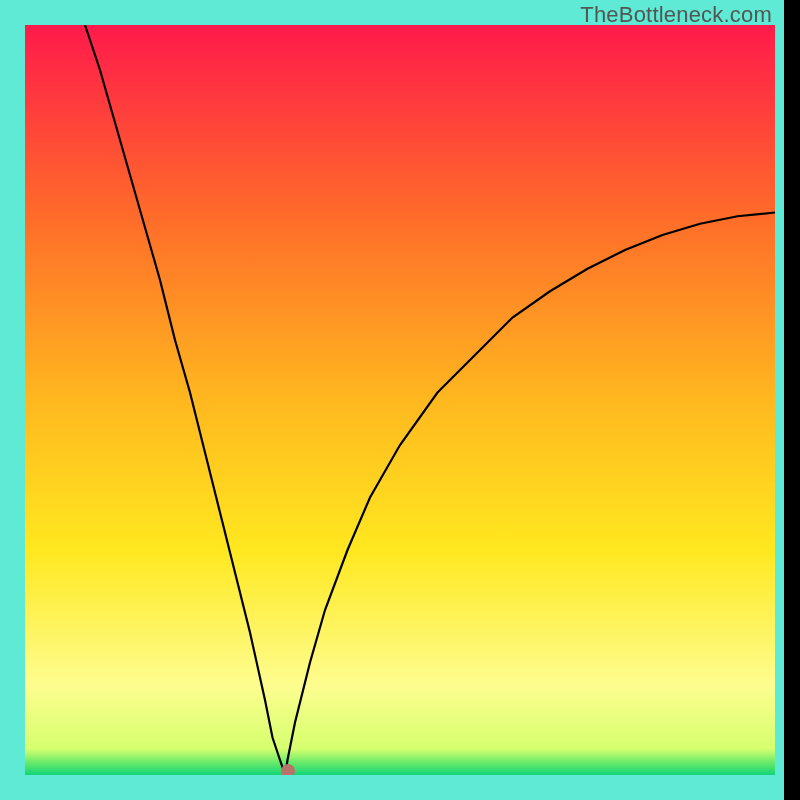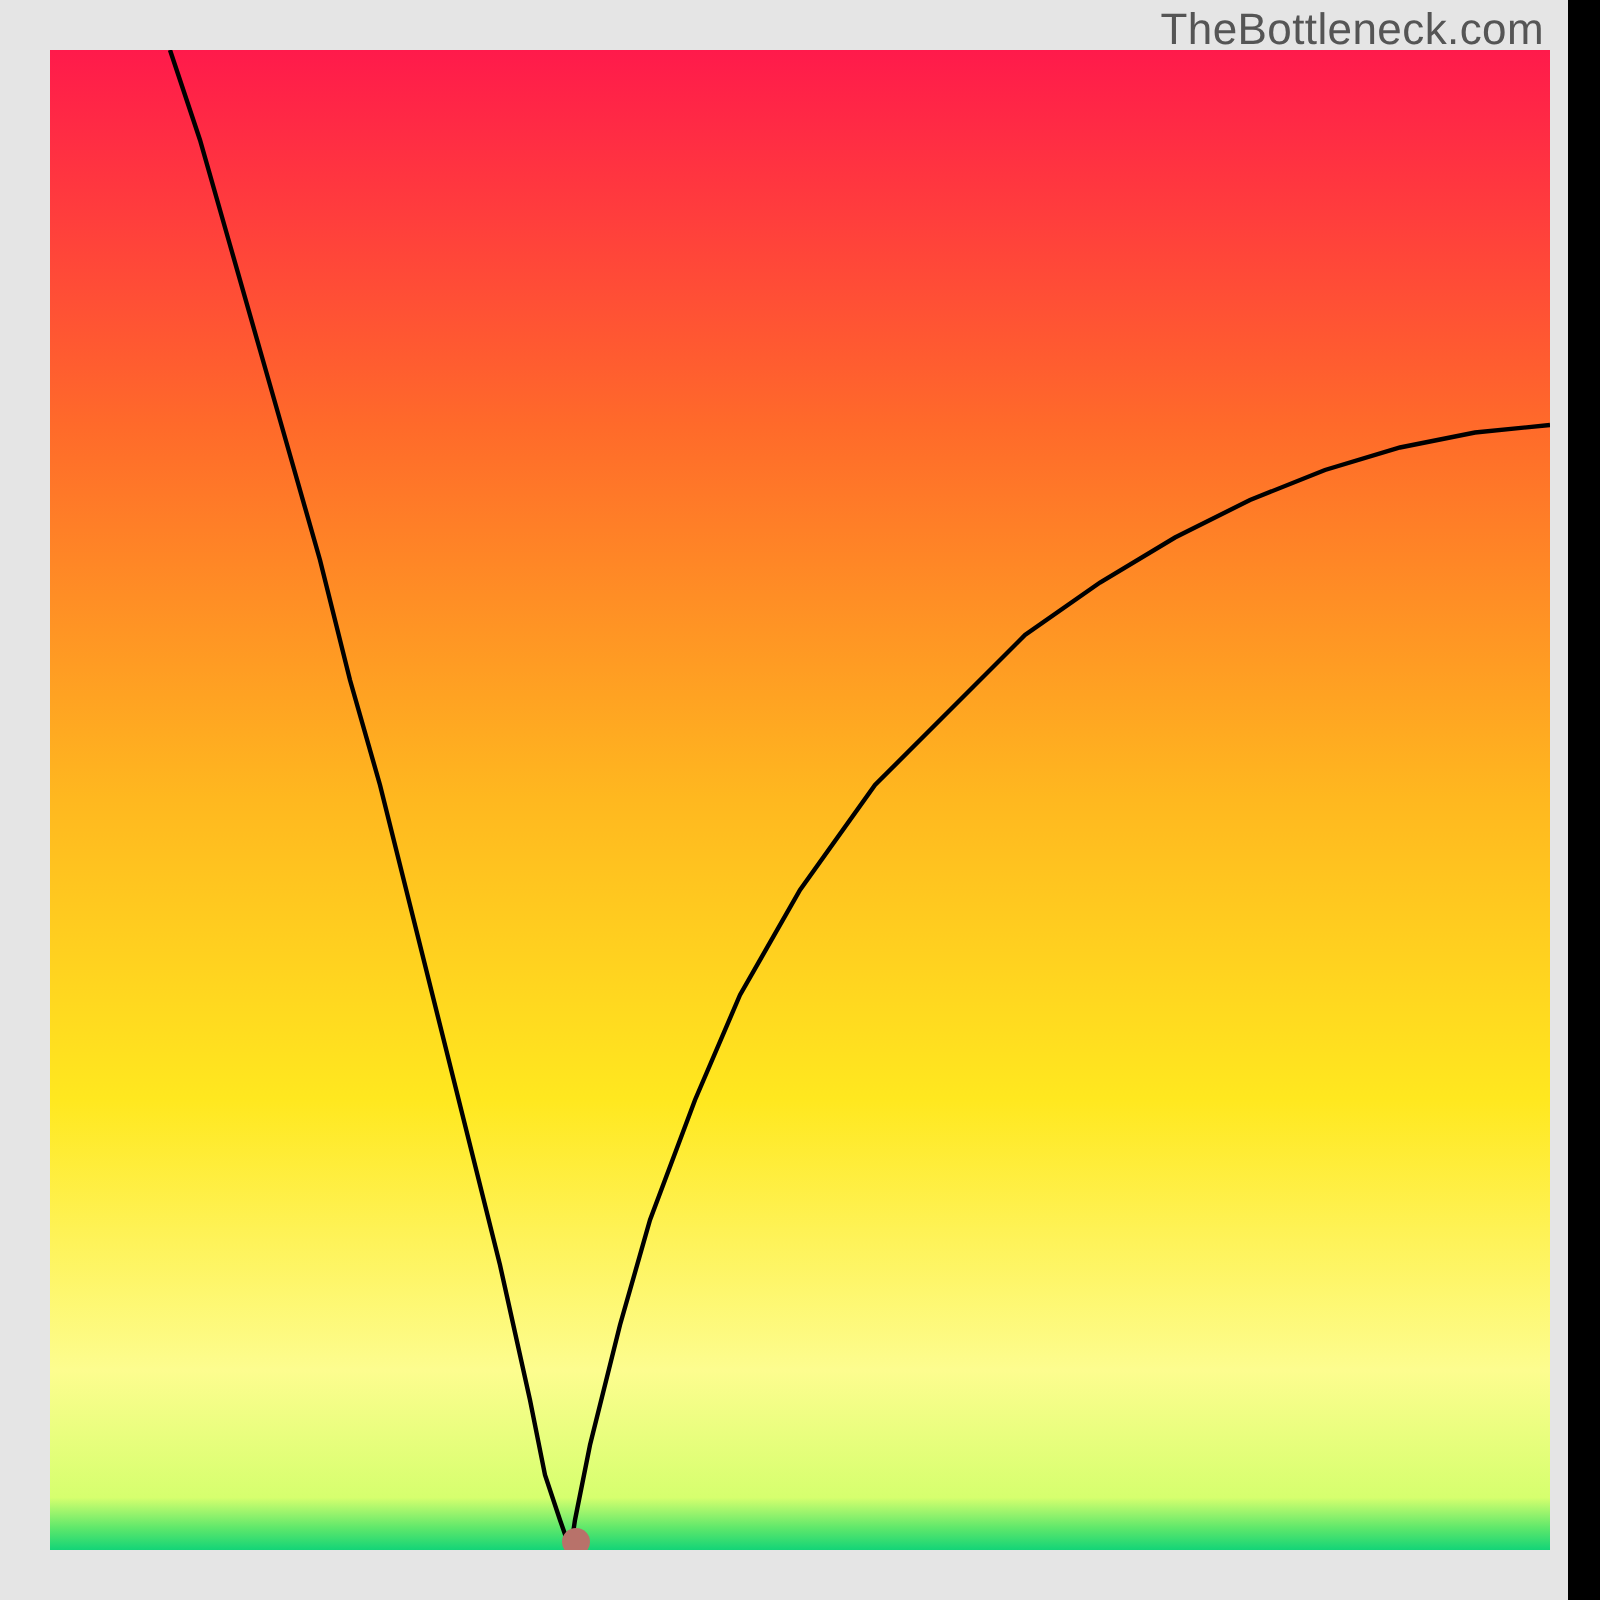--- a/index.html
+++ b/index.html
@@ -10,21 +10,21 @@
     overflow: hidden;
     background: #000;
     font-family: Arial, Helvetica, sans-serif;
   }
   .frame {
     position: absolute;
     left: 0;
     top: 0;
     width: 784px;
     height: 800px;
-    background: #e5e5e5;
+    background: #5eead4;
   }
   .watermark {
     position: absolute;
     top: 2px;
     right: 12px;
     color: #555;
     font-size: 22px;
     font-weight: 400;
     letter-spacing: 0.2px;
     z-index: 5;

